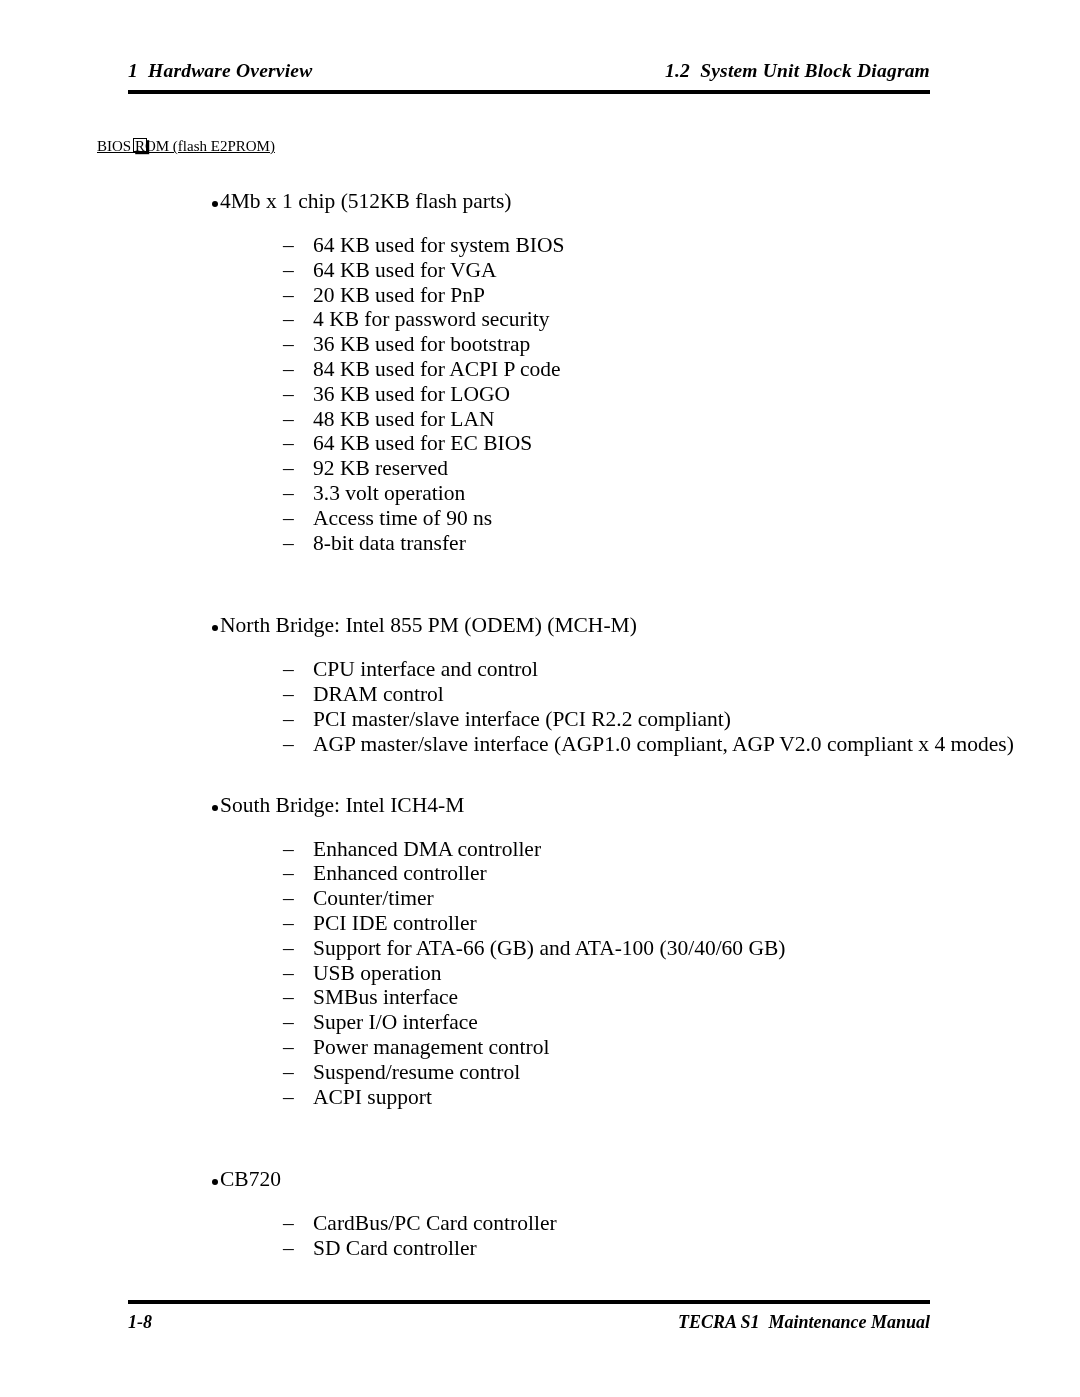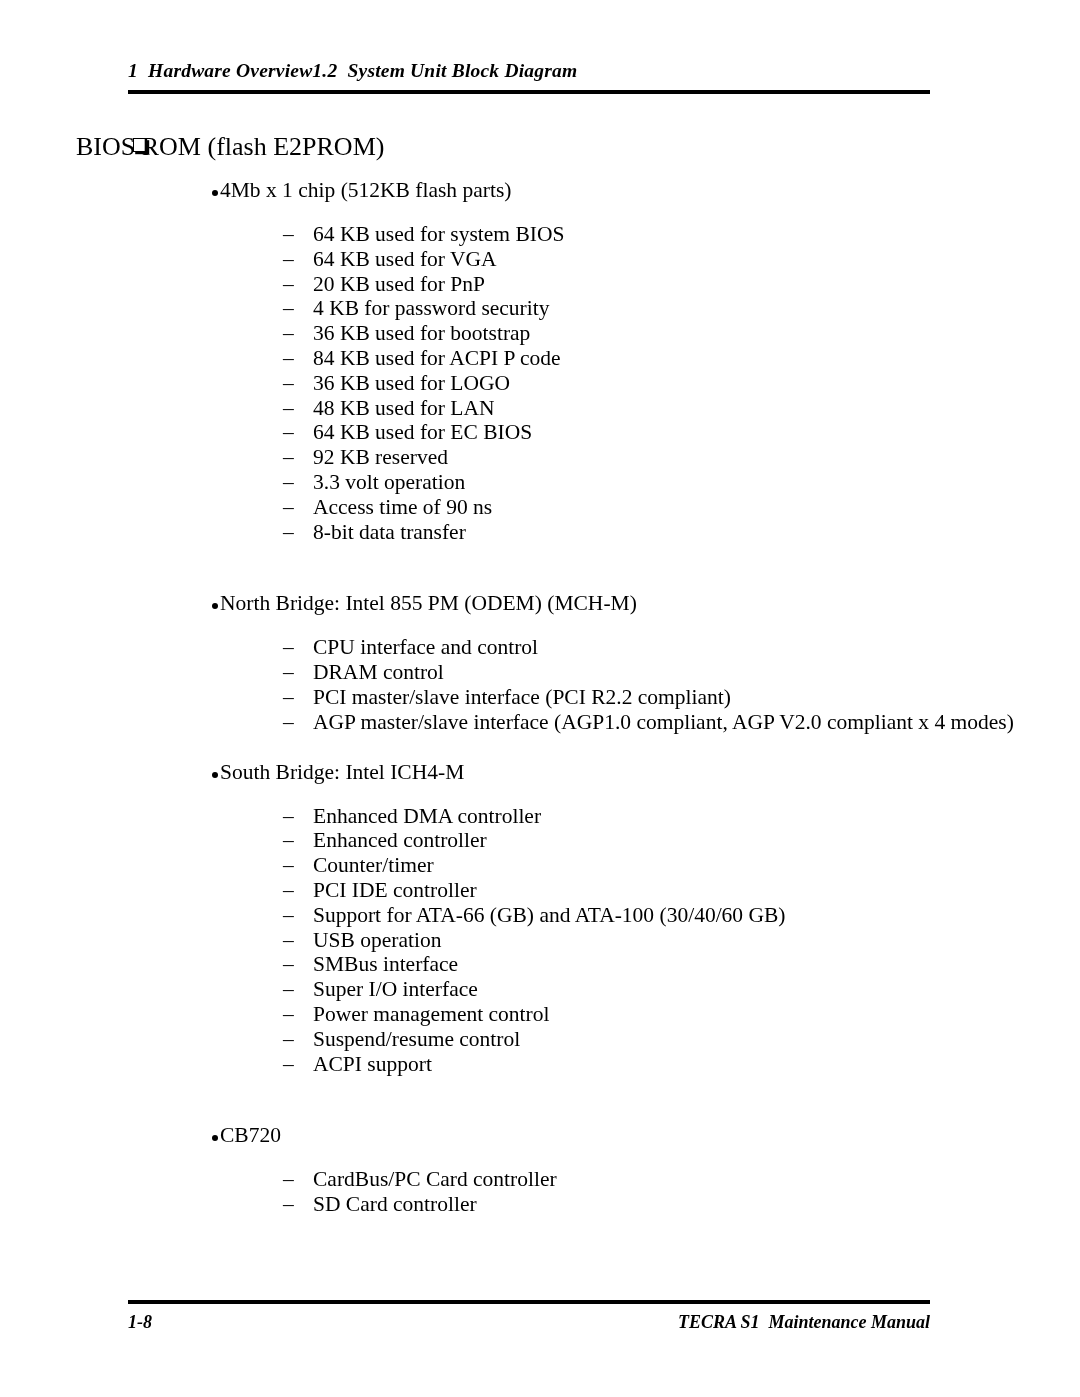--- a/index.html
+++ b/index.html
@@ -23,21 +23,21 @@
     height: 1397px;
   }
 
   
   .header {
     position: absolute;
     left: 128px;
     top: 60px;
     width: 802px;
     display: flex;
-    justify-content: flex-start;
+    justify-content: space-between;
     align-items: flex-end;
   }
   .header-text {
     font-family: "Liberation Serif", "DejaVu Serif", serif;
     font-weight: bold;
     font-style: italic;
     font-size: 19.5px;
     letter-spacing: 0.2px;
     white-space: pre;
     line-height: 1.1;
@@ -55,42 +55,44 @@
   .content {
     position: absolute;
     left: 0;
     top: 134px;
     width: 1080px;
   }
 
   
   .l1 {
     position: relative;
-    padding-left: 76px;
-    font-size: 26px;
+    padding-left: 97px;
+    font-size: 15px;
     line-height: 25px;
     white-space: pre-wrap;
+    text-decoration: underline;
   }
   .l1 .box-bullet {
     position: absolute;
     left: 133px;
     top: 4px;
     width: 12px;
     height: 12px;
     border: 1.6px solid #000;
     box-shadow: 2.2px 2.2px 0 0 #000;
   }
 
   
   .l2 {
     position: relative;
     padding-left: 220px;
     font-size: 21.5px;
     line-height: 25px;
     white-space: pre-wrap;
+    margin-top: 11px;
   }
   .l2 .dot-bullet {
     position: absolute;
     left: 212px;
     top: 12px;
     width: 6px;
     height: 6px;
     border-radius: 50%;
     background: #000;
   }

